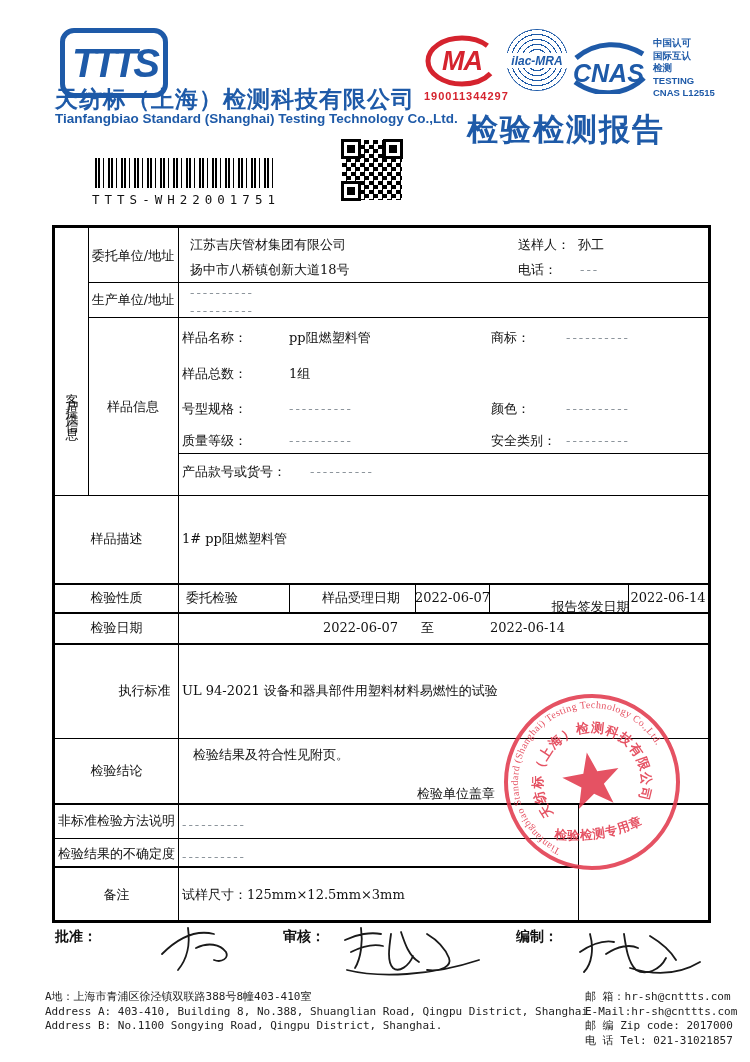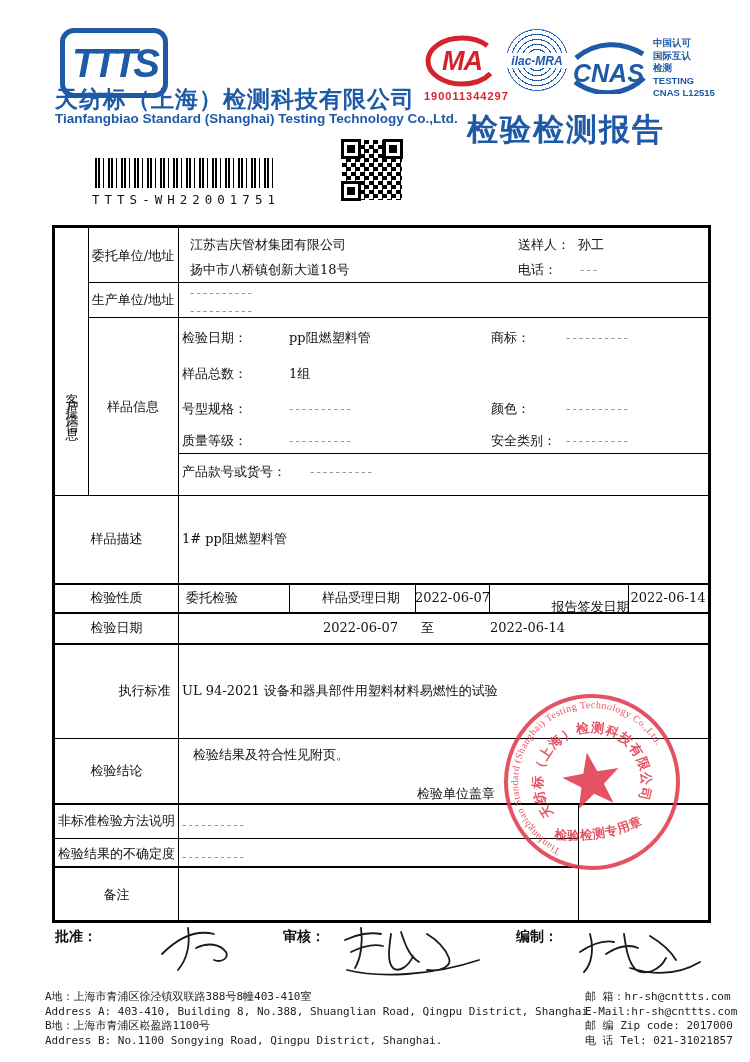--- a/index.html
+++ b/index.html
@@ -137,21 +137,21 @@
   <div class="t" style="left:518px;top:238px;">送样人：</div>
   <div class="t" style="left:578px;top:238px;">孙工</div>
   <div class="t" style="left:518px;top:263px;">电话：</div>
   <div class="t dash" style="left:580px;top:263px;">---</div>
 
   <div class="lbl" style="left:88px;top:293px;width:90px;">生产单位/地址</div>
   <div class="t dash" style="left:190px;top:286px;">----------</div>
   <div class="t dash" style="left:190px;top:304px;">----------</div>
 
   <div class="lbl" style="left:88px;top:400px;width:90px;">样品信息</div>
-  <div class="t" style="left:182px;top:331px;">检验日期：</div>
+  <div class="t" style="left:182px;top:331px;">样品名称：</div>
   <div class="t" style="left:289px;top:331px;">pp阻燃塑料管</div>
   <div class="t" style="left:491px;top:331px;">商标：</div>
   <div class="t dash" style="left:566px;top:331px;">----------</div>
   <div class="t" style="left:182px;top:367px;">样品总数：</div>
   <div class="t" style="left:289px;top:367px;">1组</div>
   <div class="t" style="left:182px;top:402px;">号型规格：</div>
   <div class="t dash" style="left:289px;top:402px;">----------</div>
   <div class="t" style="left:491px;top:402px;">颜色：</div>
   <div class="t dash" style="left:566px;top:402px;">----------</div>
   <div class="t" style="left:182px;top:434px;">质量等级：</div>
@@ -183,20 +183,21 @@
   <div class="t" style="left:193px;top:748px;">检验结果及符合性见附页。</div>
   <div class="t" style="left:417px;top:787px;">检验单位盖章</div>
 
   <div class="lbl" style="left:55px;top:814px;width:123px;">非标准检验方法说明</div>
   <div class="t dash" style="left:182px;top:818px;">----------</div>
 
   <div class="lbl" style="left:55px;top:847px;width:123px;">检验结果的不确定度</div>
   <div class="t dash" style="left:182px;top:850px;">----------</div>
 
   <div class="lbl" style="left:55px;top:888px;width:123px;">备注</div>
+  <div class="t" style="left:182px;top:888px;">试样尺寸：125mm×12.5mm×3mm</div>
 
   <svg class="stamp" viewBox="0 0 190 190">
     <defs>
       <path id="en-arc" d="M52.6 155.6 A74 74 0 1 1 137.4 155.6" fill="none"></path>
       <path id="cn-arc" d="M51.7 120 A50 50 0 1 1 138.3 120" fill="none"></path>
       <path id="banner-arc" d="M48 144 Q95 158 142 144" fill="none"></path>
     </defs>
     <circle cx="95" cy="95" r="86" fill="none" stroke="currentColor" stroke-width="4"></circle>
     <text font-size="10" font-family="Liberation Serif,serif" fill="currentColor" letter-spacing="0.4">
       <textPath href="#en-arc">Tianfangbiao Standard (Shanghai) Testing Technology Co.,Ltd.</textPath>
@@ -219,21 +220,20 @@
     <path d="M10 24 C 22 18 36 16 46 18 M16 36 C 28 30 40 28 48 30 M26 12 C 28 26 26 42 20 52 M56 18 C 54 32 52 46 58 52 C 64 57 74 50 78 40 M66 16 C 70 28 74 40 84 46 M92 18 C 102 24 110 32 114 42 C 117 50 106 56 92 54 M12 54 C 44 62 96 60 144 44"></path>
   </svg>
   <div class="sig-lbl" style="left:516px;top:928px;">编制：</div>
   <svg class="sig" style="left:570px;top:922px;" width="140" height="58" viewBox="0 0 140 58">
     <path d="M10 30 C 22 22 34 18 44 20 M20 12 C 24 26 22 42 14 50 M36 32 C 48 24 60 22 68 26 M54 12 C 56 26 58 40 66 48 C 76 54 90 48 96 36 M80 14 C 90 20 100 28 106 38 M60 46 C 86 54 110 52 130 40"></path>
   </svg>
 
   <div class="foot" style="left:45px;">
     <div>A地：上海市青浦区徐泾镇双联路388号8幢403-410室</div>
     <div>Address A: 403-410, Building 8, No.388, Shuanglian Road, Qingpu District, Shanghai</div>
-    <div>B地：上海市青浦区崧盈路1100号</div>
     <div>Address B: No.1100 Songying Road, Qingpu District, Shanghai.</div>
   </div>
   <div class="foot" style="left:585px;">
     <div>邮 箱：hr-sh@cnttts.com</div>
     <div>E-Mail:hr-sh@cnttts.com</div>
     <div>邮 编 Zip code: 2017000</div>
     <div>电 话 Tel: 021-31021857</div>
   </div>
 
 </div>

